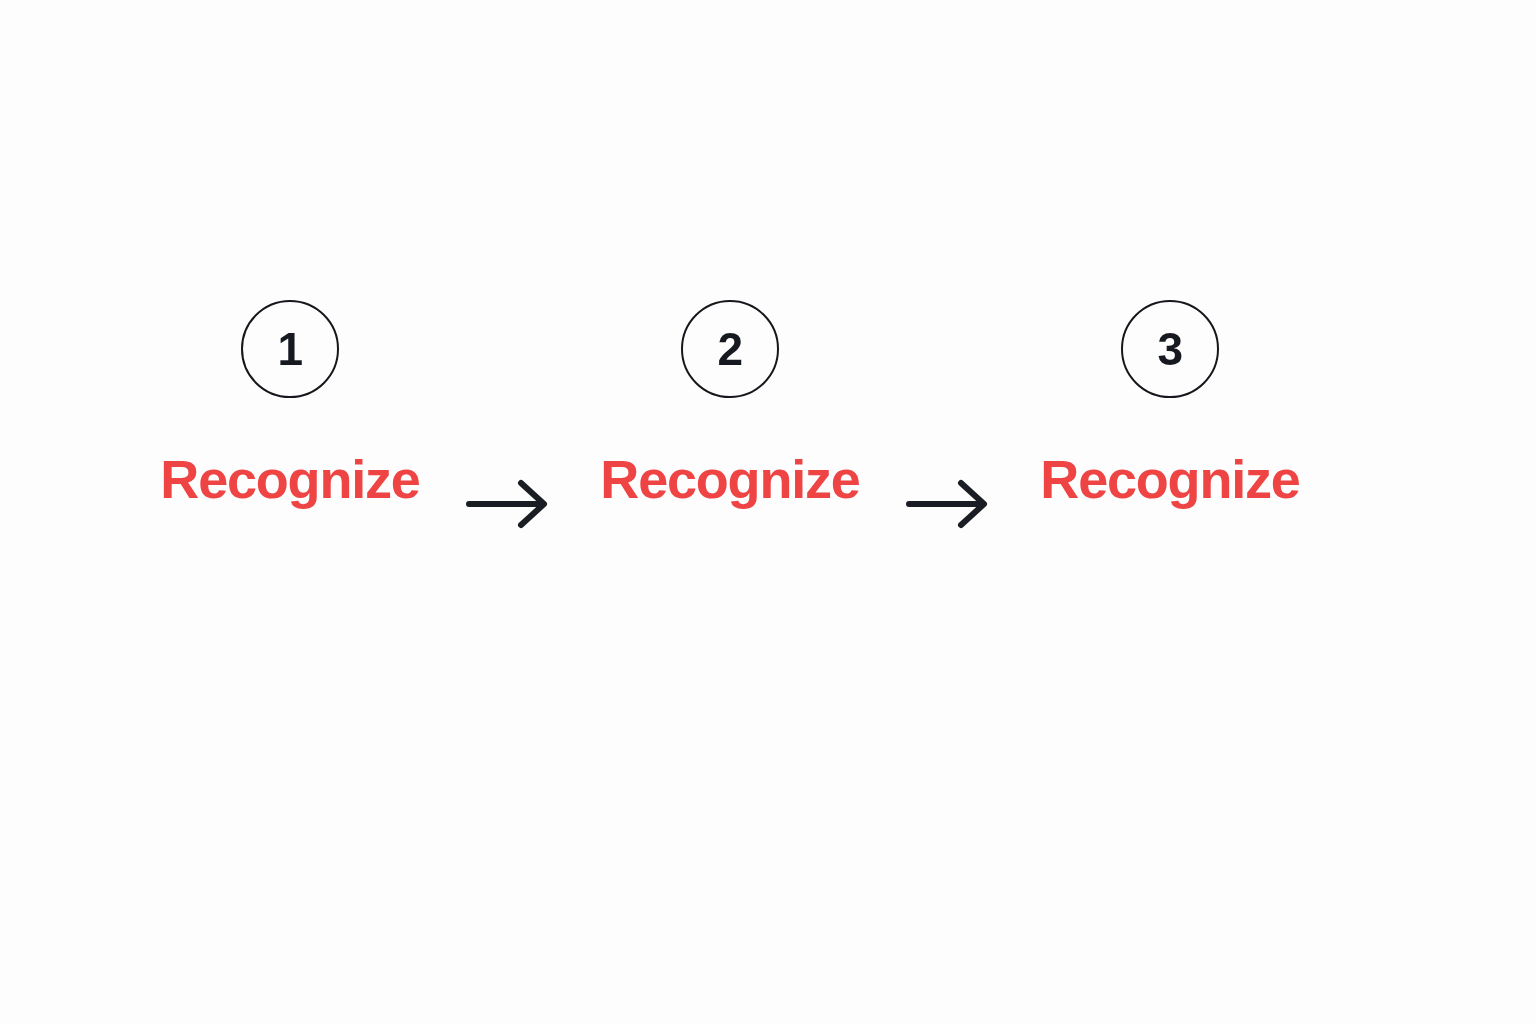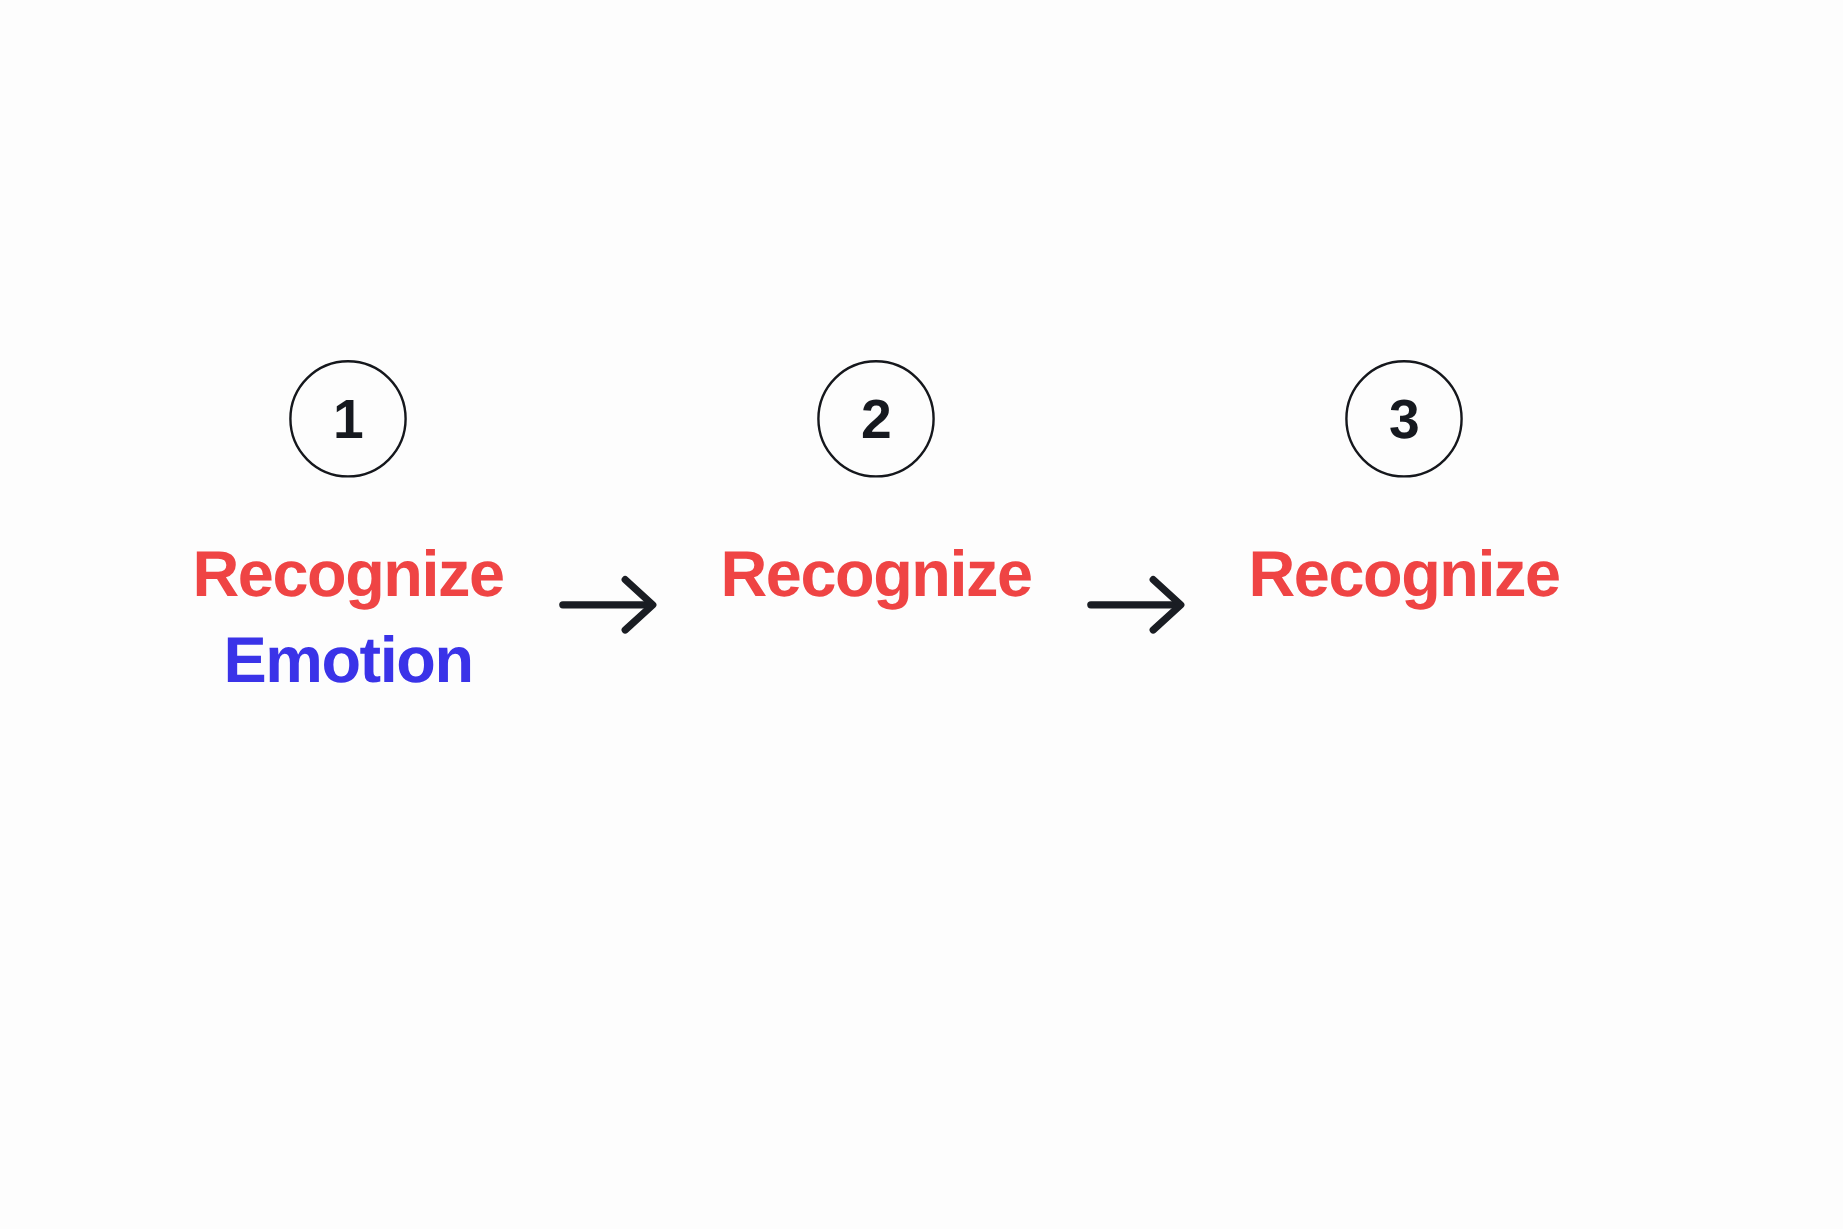--- a/index.html
+++ b/index.html
@@ -109,21 +109,20 @@
 <div class="canvas">
 
   <div class="flow">
 
     <div class="step">
       <div class="step-badge">
         <span class="step-number">1</span>
       </div>
       <div class="step-label">
         <span class="label-primary">Recognize</span>
-        <span class="label-accent">Emotion</span>
       </div>
     </div>
 
     <div class="connector">
       <span>
         <svg width="86" height="54" viewBox="0 0 86 54" aria-hidden="true">
           <line x1="2" y1="27" x2="74" y2="27" stroke="#1a1d23" stroke-width="6" stroke-linecap="round"></line>
           <polyline points="54,6 77,27 54,48" fill="none" stroke="#1a1d23" stroke-width="6" stroke-linecap="round" stroke-linejoin="round"></polyline>
         </svg>
       </span>

